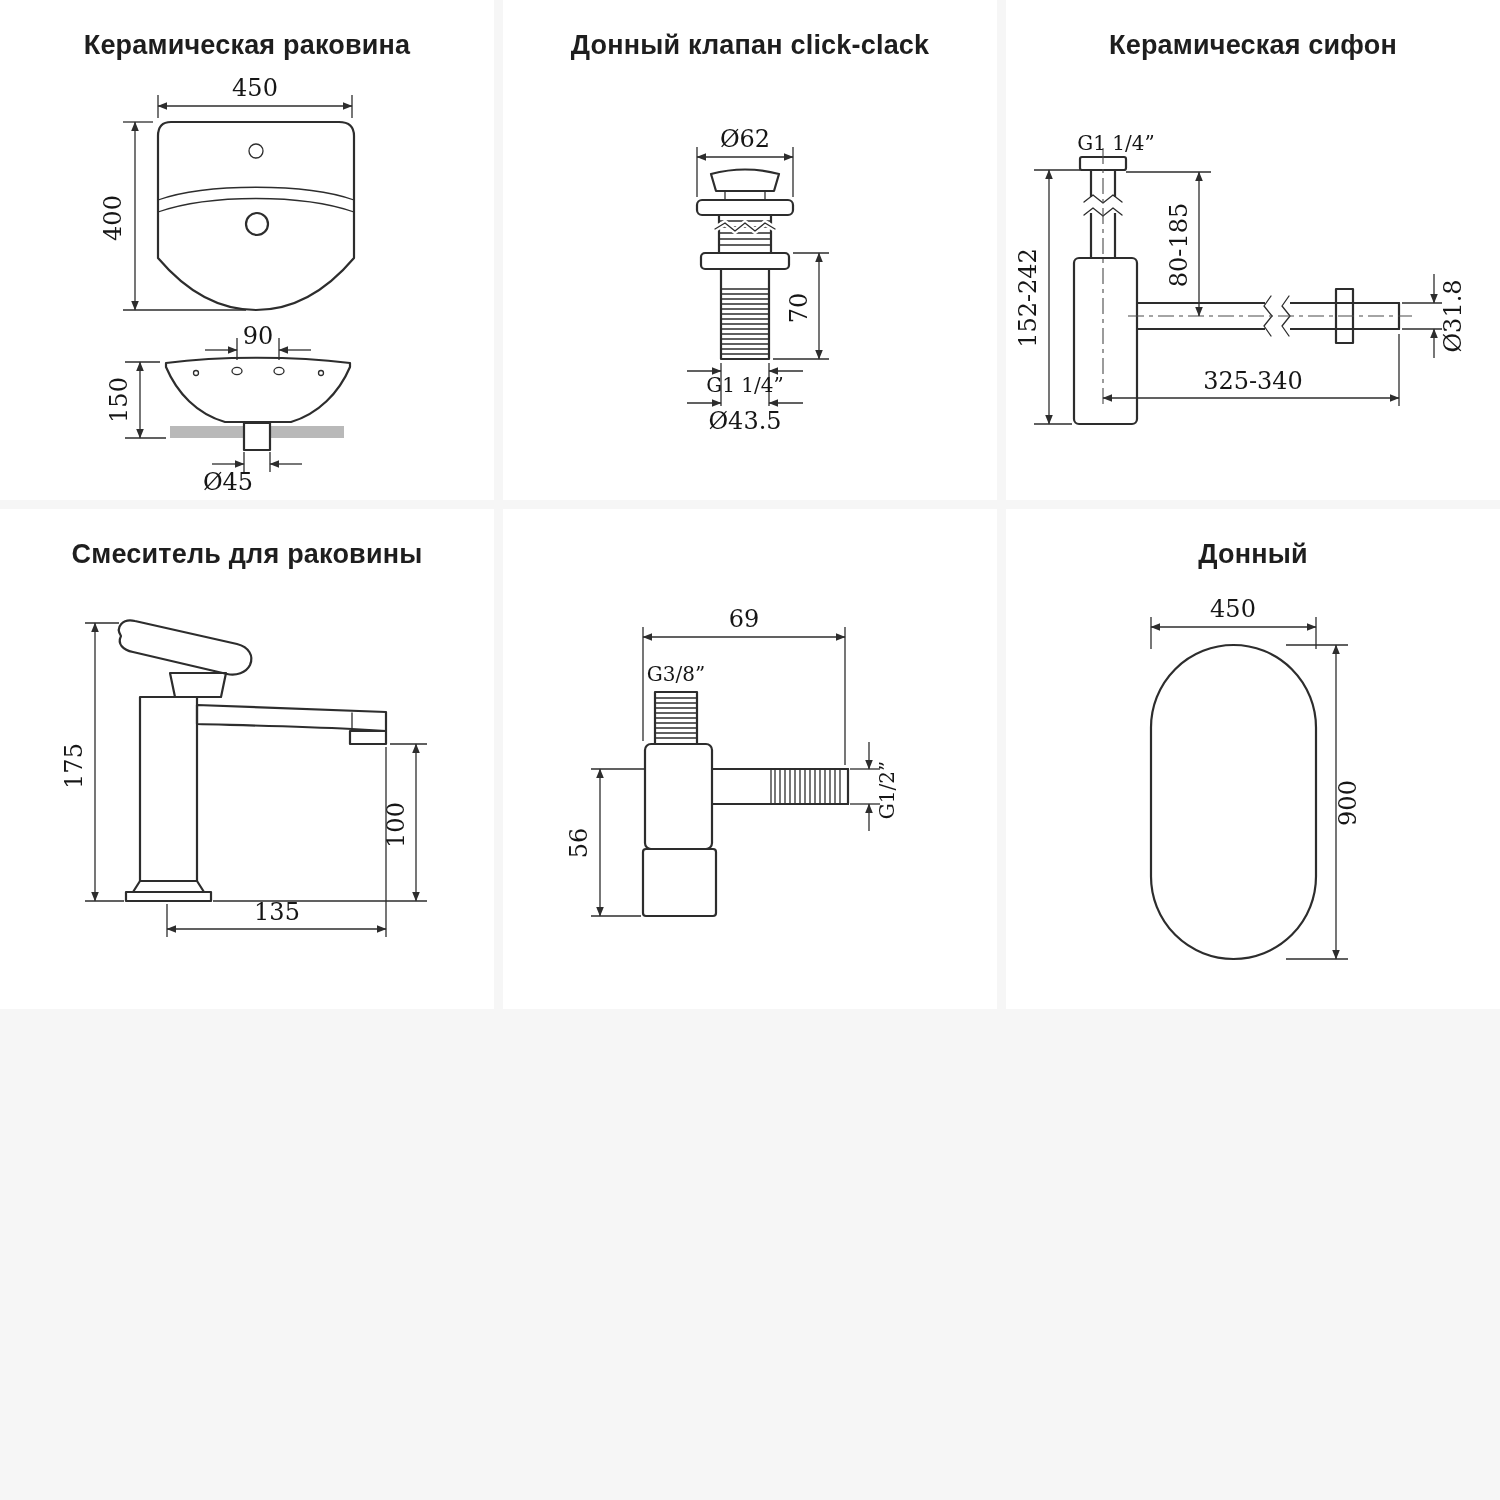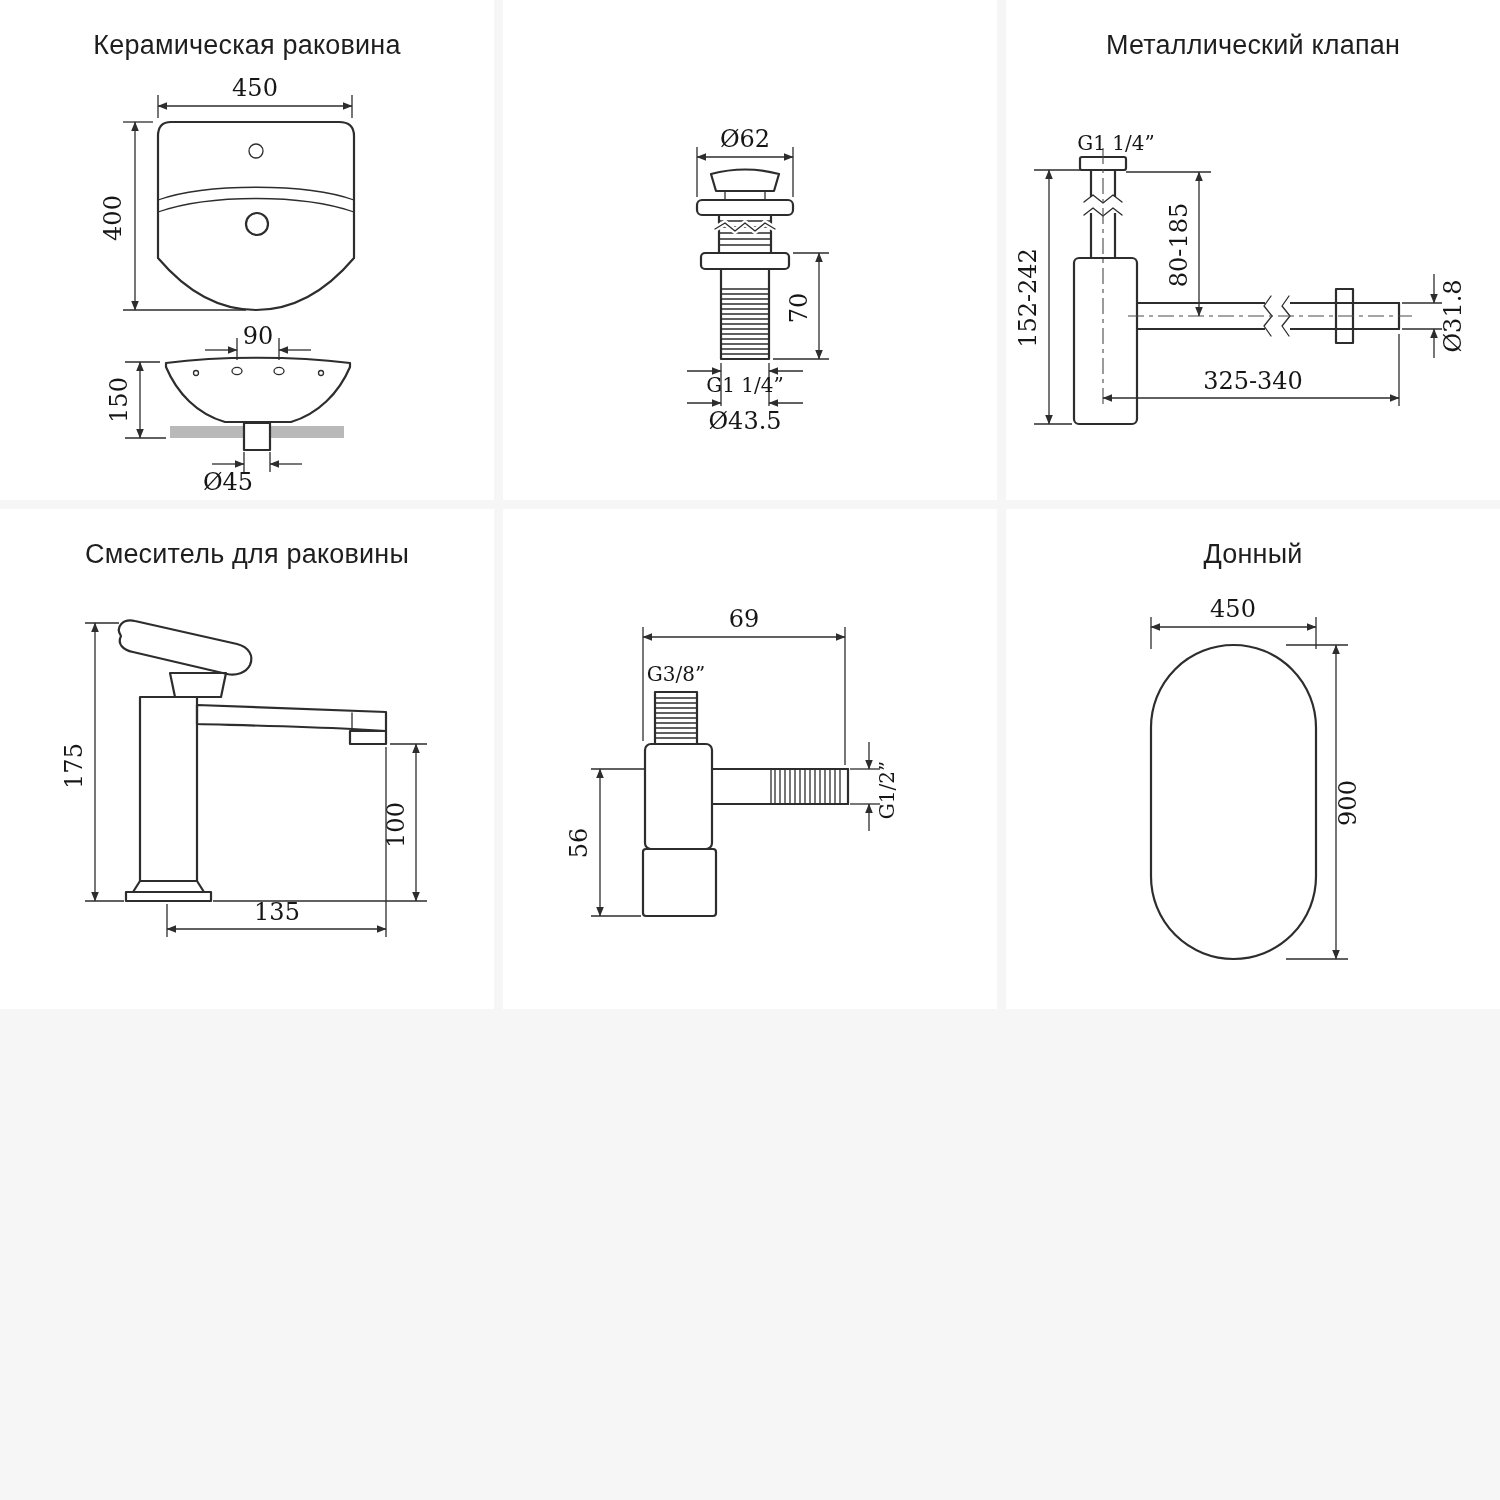--- a/index.html
+++ b/index.html
@@ -8,21 +8,21 @@
   .grid {
     display: grid;
     grid-template-columns: repeat(3, 494px);
     grid-template-rows: repeat(2, 500px);
     gap: 9px;
     width: 1500px;
   }
   .cell { background: #ffffff; position: relative; }
   .cell h2 {
     position: absolute; top: 30px; left: 0; right: 0;
-    text-align: center; font-size: 27px; font-weight: 400;
+    text-align: center; font-size: 27px; font-weight: 700;
     color: #1e1e1e; letter-spacing: .2px;
   }
   .cell svg { position: absolute; left: 0; top: 0; width: 494px; height: 500px; }
   .ol   { fill: none; stroke: #2d2d2d; stroke-width: 2.2; stroke-linejoin: round; stroke-linecap: round; }
   .thin { stroke-width: 1.3; }
   .dim  { fill: none; stroke: #2d2d2d; stroke-width: 1.3; }
   .cl   { fill: none; stroke: #4a4a4a; stroke-width: 1.1; stroke-dasharray: 16 5 4 5; }
   text  { font-family: "DejaVu Serif", serif; fill: #161616; }
   .dt   { font-size: 24px; }
   .ds   { font-size: 20px; }
@@ -93,20 +93,21 @@
         <line class="dim" x1="244" y1="452" x2="244" y2="472"></line>
         <line class="dim" x1="270" y1="452" x2="270" y2="472"></line>
         <line class="dim" x1="212" y1="464" x2="244" y2="464" marker-end="url(#arr)"></line>
         <line class="dim" x1="302" y1="464" x2="270" y2="464" marker-end="url(#arr)"></line>
         <text class="dt" x="228" y="490" text-anchor="middle">Ø45</text>
       </g>
     </svg>
   </section>
 
   <section class="cell">
+    <h2>Донный клапан click-clack</h2>
     <svg viewBox="0 0 494 500">
       <g>
         <line class="dim" x1="194" y1="147" x2="194" y2="197"></line>
         <line class="dim" x1="290" y1="147" x2="290" y2="197"></line>
         <line class="dim" x1="194" y1="157" x2="290" y2="157" marker-start="url(#arr)" marker-end="url(#arr)"></line>
         <text class="dt" x="242" y="147" text-anchor="middle">Ø62</text>
       </g>
       <g>
         <path class="ol" d="M208,174 Q242,165 276,174 L271,191 L213,191 Z" fill="#fff"></path>
         <line class="ol thin" x1="222" y1="191" x2="222" y2="200"></line>
@@ -152,21 +153,21 @@
       </g>
       <g>
         <line class="dim" x1="184" y1="403" x2="218" y2="403" marker-end="url(#arr)"></line>
         <line class="dim" x1="300" y1="403" x2="266" y2="403" marker-end="url(#arr)"></line>
         <text class="dt" x="242" y="429" text-anchor="middle">Ø43.5</text>
       </g>
     </svg>
   </section>
 
   <section class="cell">
-    <h2>Металлический клапан</h2>
+    <h2>Керамическая сифон</h2>
     <svg viewBox="0 0 494 500">
       <text class="ds" x="110" y="150" text-anchor="middle">G1 1/4”</text>
       <g>
         <rect class="ol" x="68" y="258" width="63" height="166" rx="5" fill="#fff"></rect>
         <line class="ol" x1="85" y1="170" x2="85" y2="258"></line>
         <line class="ol" x1="109" y1="170" x2="109" y2="258"></line>
         <rect class="ol" x="74" y="157" width="46" height="13" rx="2" fill="#fff"></rect>
         <rect x="80" y="197" width="34" height="16" fill="#fff"></rect>
         <polyline class="ol thin" fill="none" points="78,202 87,195 97,203 107,195 116,202"></polyline>
         <polyline class="ol thin" fill="none" points="78,215 87,208 97,216 107,208 116,215"></polyline>

